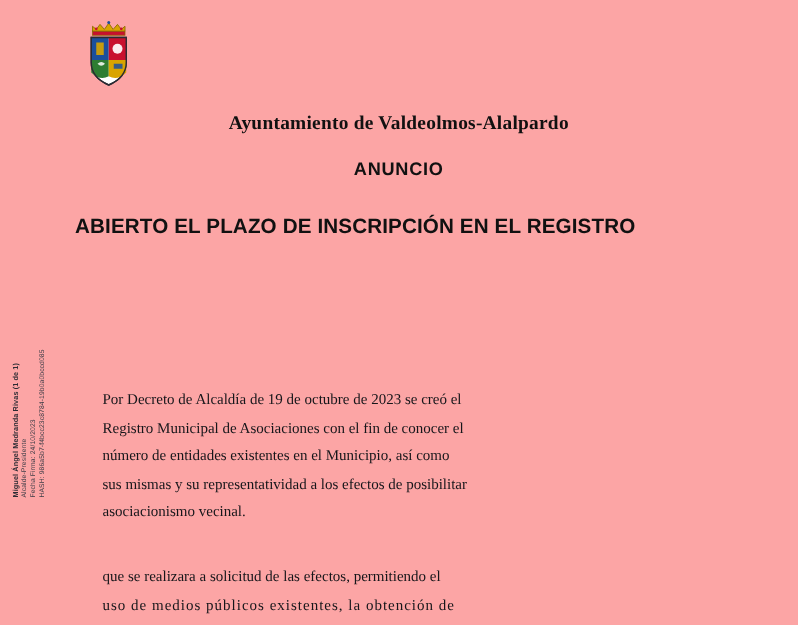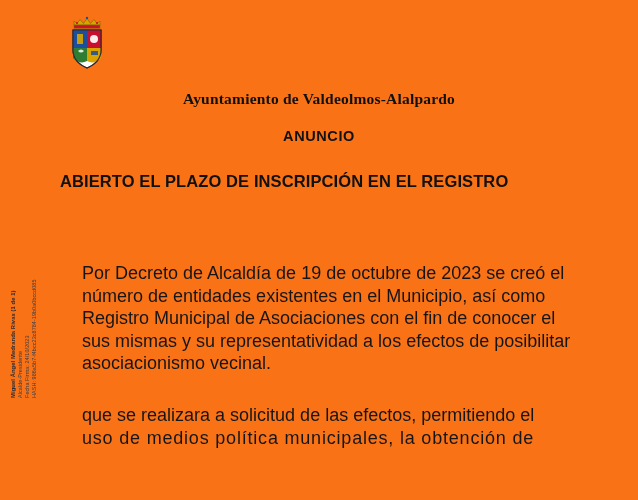--- a/index.html
+++ b/index.html
@@ -11,21 +11,21 @@
     height: 500px;
     background: #ffffff;
     font-family: "Liberation Sans", sans-serif;
     overflow: hidden;
     position: relative;
   }
 
   #page {
     position: absolute;
     inset: 0;
-    background: #f97316;
+    background: #fca5a5;
     padding-left: 23px;
   }
 
   
   #crest {
     position: absolute;
     left: 66px;
     top: 14px;
     width: 42px;
     height: 56px;
@@ -108,25 +108,26 @@
   }
   #subject .l2 {
     display: block;
   }
 
   
   .para {
     position: absolute;
     left: 82px;
     right: 56px;
-    font-family: Liberation Sans, sans-serif;
-    font-size: 18px;
+    font-family: Liberation Serif, serif;
+    font-size: 12px;
     line-height: 22.6px;
     color: #16161a;
     text-align: justify;
+    margin-top: 46px;
   }
   .para .lastline {
     text-align: right;
     display: block;
   }
   #para1 { top: 262px; }
   #para2 { top: 404px; }
 
   .jline {
     display: flex;
@@ -178,35 +179,35 @@
 
   <div id="subject">
     <span class="l1">ABIERTO EL PLAZO DE INSCRIPCIÓN EN EL REGISTRO</span>
   </div>
 
   <div class="para" id="para1">
     <div class="jline">
         <span>Por Decreto de Alcaldía de 19 de octubre de 2023 se creó el</span>
       </div>
     <div class="jline">
+        <span>Registro Municipal de Asociaciones con el fin de conocer el</span>
+      </div>
+    <div class="jline">
         <span>número de entidades existentes en el Municipio, así como</span>
       </div>
     <div class="jline">
-        <span>Registro Municipal de Asociaciones con el fin de conocer el</span>
-      </div>
-    <div class="jline">
         <span>sus mismas y su representatividad a los efectos de posibilitar</span>
       </div>
     <div class="jline">
         <span class="lastline">asociacionismo vecinal.</span>
       </div>
   </div>
 
   <div class="para" id="para2">
     <div class="jline">
         <span>que se realizara a solicitud de las efectos, permitiendo el</span>
       </div>
     <div class="jline" style="letter-spacing:0.8px;">
-        <span>uso de medios política municipales, la obtención de</span>
+        <span>uso de medios públicos existentes, la obtención de</span>
       </div>
   </div>
 
 </div>
 
 </body></html>

